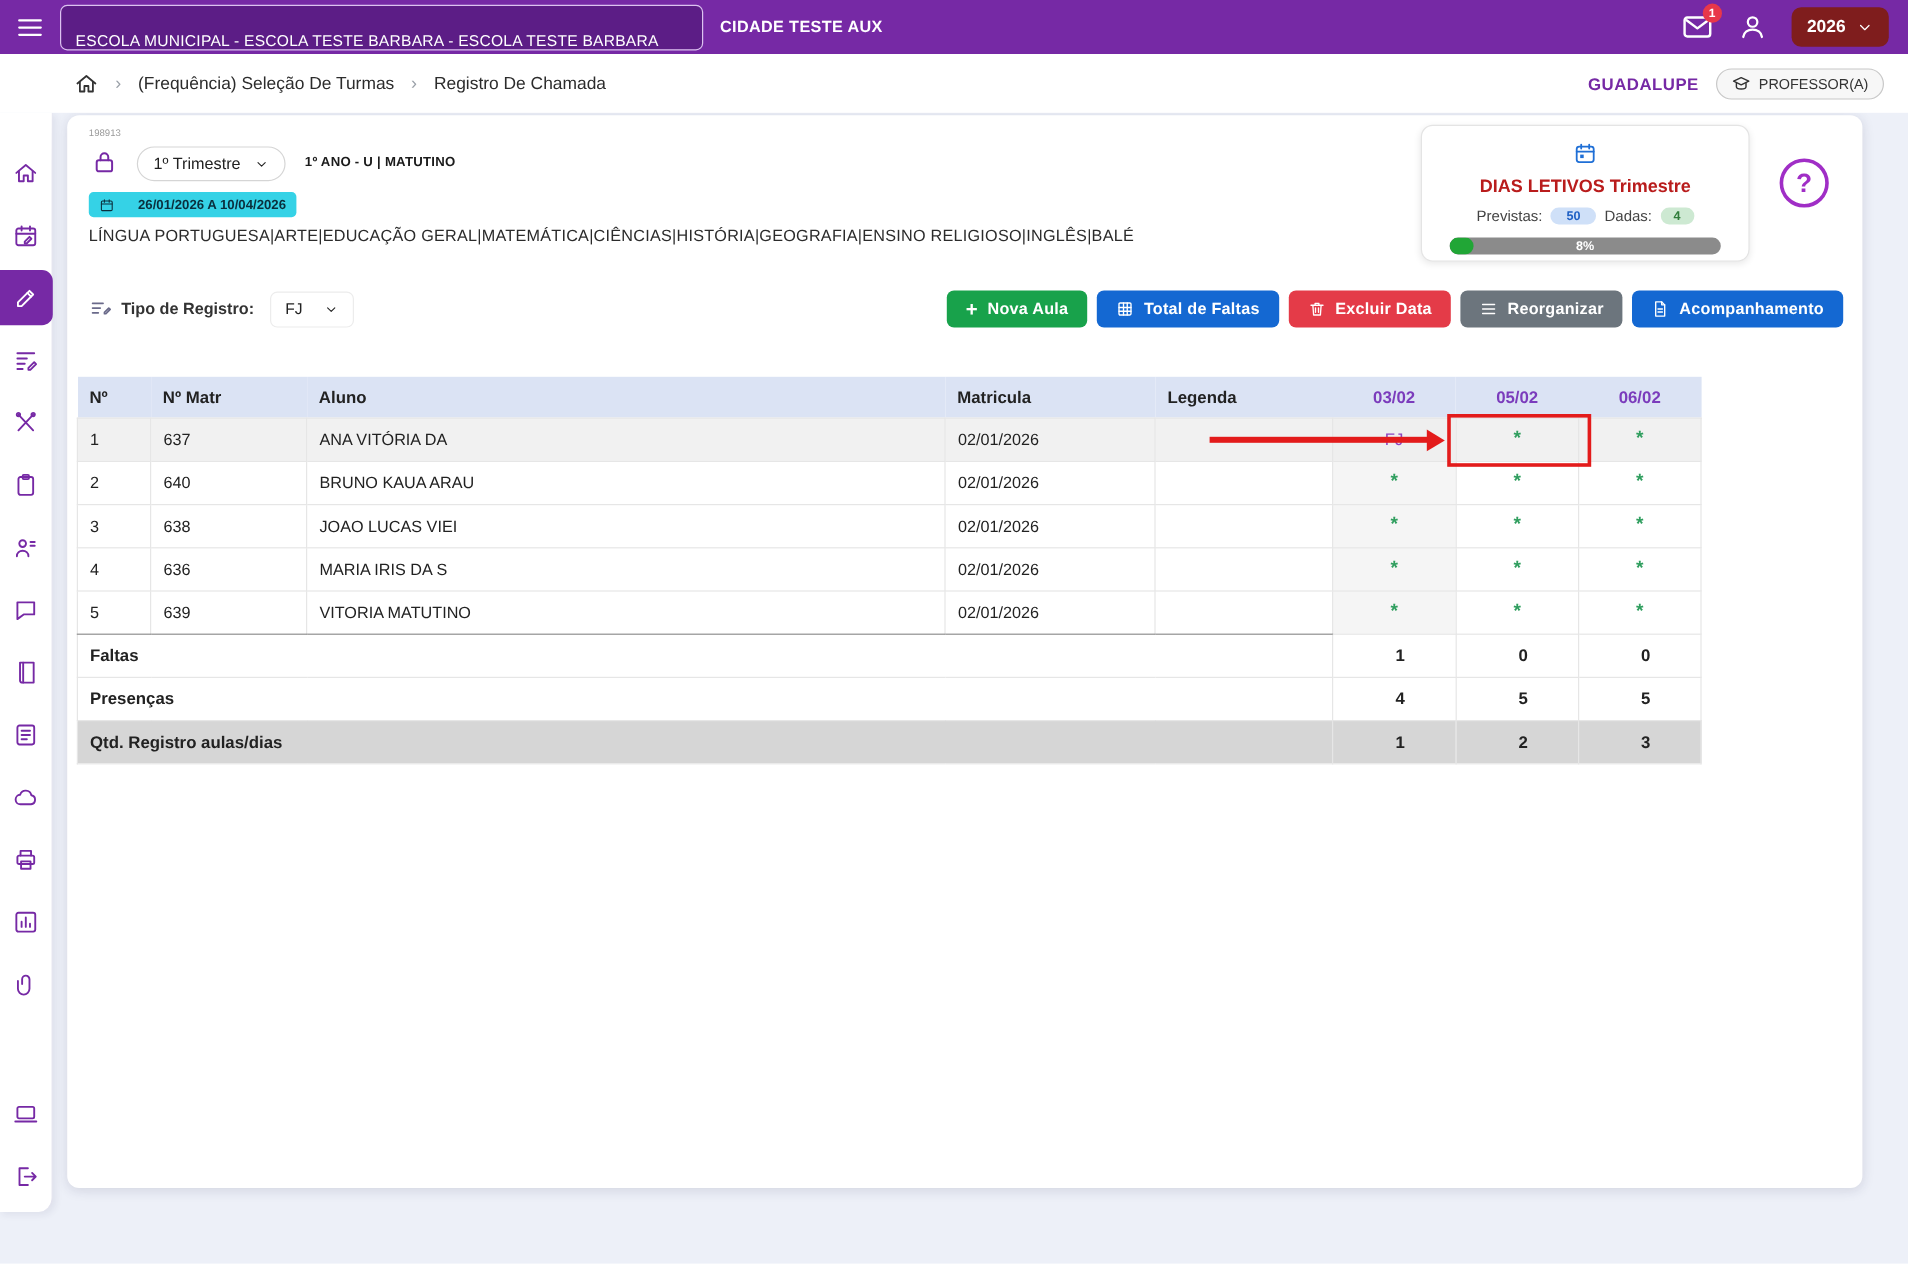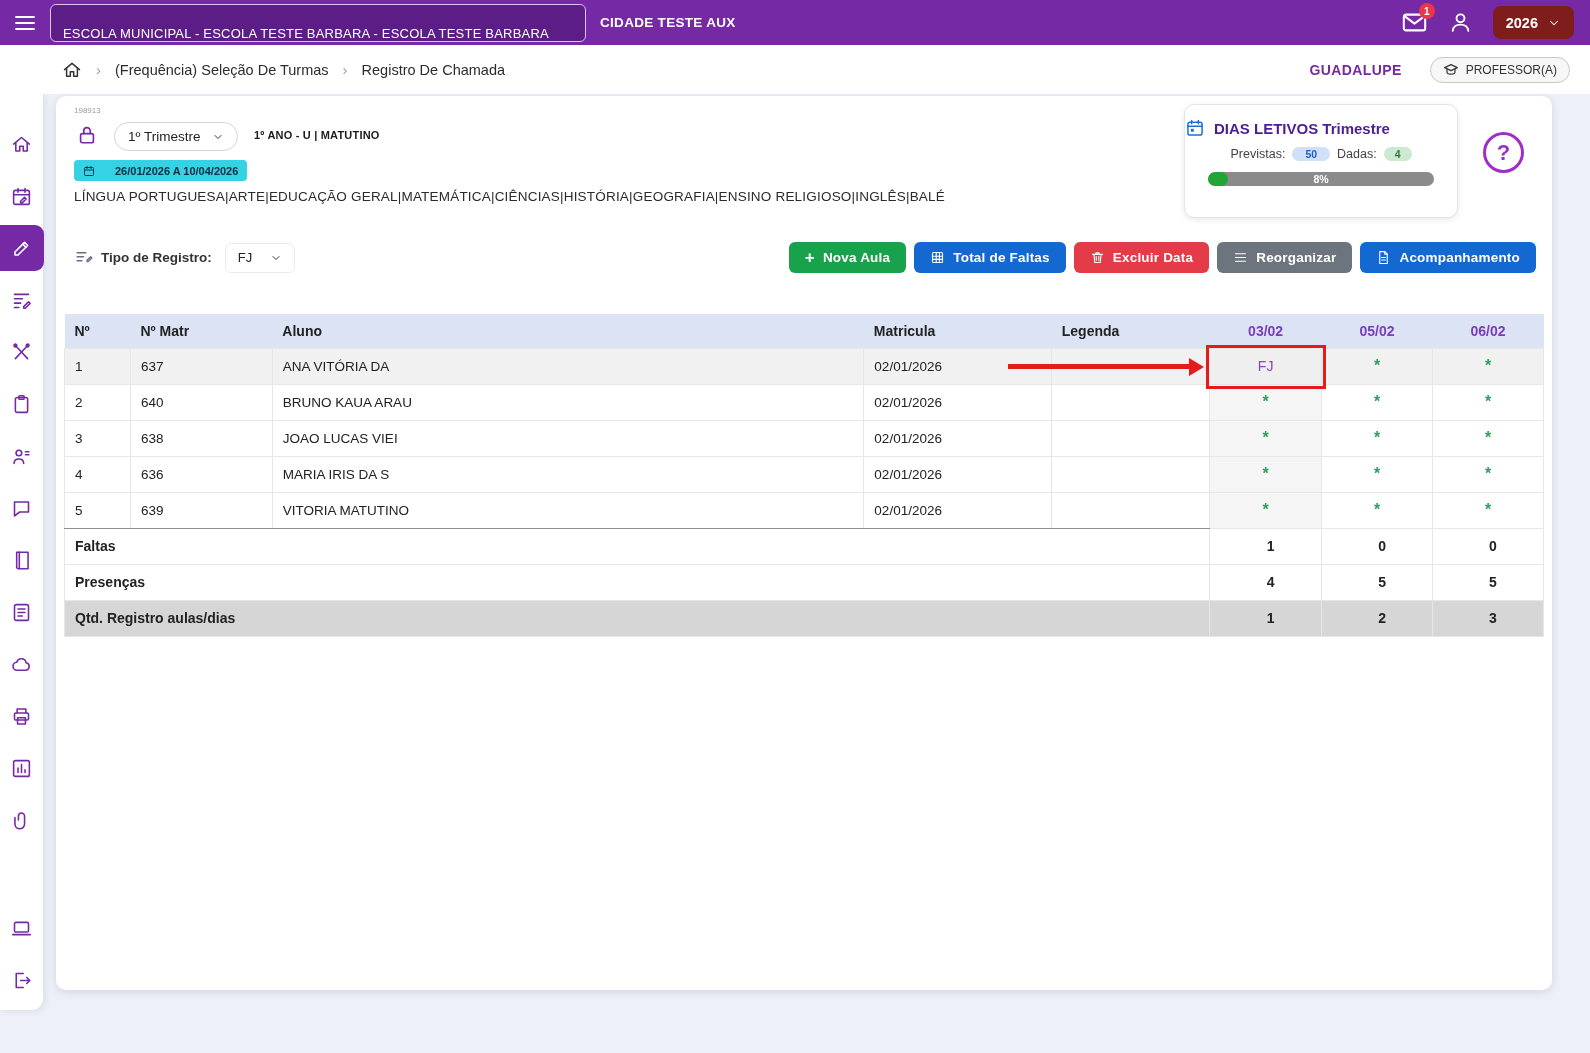--- a/index.html
+++ b/index.html
@@ -21,42 +21,42 @@
   .city{margin-left:14px;font-size:13.5px;font-weight:bold;letter-spacing:.3px;}
   .tb-right{margin-left:auto;display:flex;align-items:center;gap:20px;margin-right:16px;}
   .mail-wrap{position:relative;}
   .mail-badge{position:absolute;top:-6px;right:-7px;background:#e8374a;color:#fff;font-size:10px;font-weight:bold;width:16px;height:16px;border-radius:50%;display:flex;align-items:center;justify-content:center;}
   .year-btn{background:#7f1d1d;border-radius:8px;height:33px;padding:0 13px;display:flex;align-items:center;gap:9px;font-size:14.5px;font-weight:bold;color:#fff;}
 
   
   .breadcrumb{position:absolute;top:45px;left:0;right:0;height:49px;background:#fff;display:flex;align-items:center;padding:0 20px 0 62px;z-index:10;}
   .bc-sep{color:#9aa0a8;margin:0 14px;font-size:15px;}
   .bc-item{font-size:14.5px;color:#2c2c2c;}
-  .bc-right{margin-left:auto;display:flex;align-items:center;gap:28px;}
+  .bc-right{margin-left:auto;display:flex;align-items:center;gap:14px;}
   .bc-user{color:#7629a5;font-weight:bold;font-size:14px;letter-spacing:.4px;}
   .role-pill{border:1px solid #c8c8c8;background:#f7f7f7;border-radius:14px;height:26px;display:flex;align-items:center;gap:7px;padding:0 12px;font-size:12px;color:#333;}
 
   
   .sidebar{position:absolute;top:94px;left:0;width:44px;height:916px;background:#fff;border-right:1px solid #e2e2ee;border-radius:0 0 12px 0;box-shadow:2px 2px 6px rgba(40,40,90,.07);display:flex;flex-direction:column;align-items:center;padding-top:24px;z-index:5;}
   .s-item{width:44px;height:52px;display:flex;align-items:center;justify-content:center;color:#7629a5;cursor:pointer;}
   .s-item svg{width:21px;height:21px;}
   .s-item.active{background:#7629a5;color:#fff;border-radius:0 9px 9px 0;height:46px;margin:3px 0;}
   .s-spacer{height:56px;}
 
   
   .panel{position:absolute;left:56px;top:96px;width:1496px;height:894px;background:#fff;border-radius:10px;box-shadow:0 2px 10px rgba(40,40,80,.13);}
   .code{position:absolute;left:18px;top:10px;font-size:8px;color:#9a9a9a;}
   .lock{position:absolute;left:20px;top:28px;color:#7629a5;}
   .trim-select{position:absolute;left:58px;top:26px;height:29px;border:1px solid #d5d5d5;border-radius:15px;background:#fff;display:flex;align-items:center;gap:12px;padding:0 13px;font-size:13.5px;color:#222;cursor:pointer;}
   .class-title{position:absolute;left:198px;top:33px;font-size:11px;font-weight:bold;color:#1b1b1b;letter-spacing:.2px;}
   .period-badge{position:absolute;left:18px;top:64px;background:#35d2e6;border-radius:4px;height:21px;display:flex;align-items:center;gap:20px;padding:0 9px;font-size:11px;font-weight:bold;color:#0a2f3d;}
   .subjects{position:absolute;left:18px;top:93px;font-size:13.5px;color:#2b2b2b;letter-spacing:.2px;}
 
   .dias-box{position:absolute;left:1128px;top:8px;width:274px;height:114px;background:#fff;border:1px solid #e4e4e4;border-radius:10px;box-shadow:0 2px 6px rgba(0,0,0,.09);}
-  .dias-title{display:flex;align-items:center;justify-content:flex-start;gap:9px;margin-top:13px;font-size:15px;font-weight:bold;color:#4c1d95;}
+  .dias-title{display:flex;align-items:center;justify-content:flex-start;gap:9px;margin-top:13px;font-size:15px;font-weight:bold;color:#b91c1c;flex-direction:column;}
   .dias-title svg{color:#1f6fd6;}
   .dias-stats{display:flex;align-items:center;justify-content:center;gap:7px;margin-top:9px;font-size:12.5px;color:#444;}
   .pill-blue{background:#cfe0f8;color:#1d5fc4;font-weight:bold;font-size:10.5px;border-radius:8px;padding:1px 13px;}
   .pill-green{background:#cde9d2;color:#2f7d3a;font-weight:bold;font-size:10.5px;border-radius:8px;padding:1px 11px;}
   .progress{position:relative;width:226px;height:14px;background:#8b8b8b;border-radius:7px;margin:11px auto 0;overflow:hidden;}
   .progress-fill{position:absolute;left:0;top:0;bottom:0;width:9%;background:#21a636;border-radius:7px;}
   .progress-label{position:absolute;inset:0;display:flex;align-items:center;justify-content:center;color:#fff;font-size:10.5px;font-weight:bold;}
   .help-circle{position:absolute;left:1427px;top:36px;width:41px;height:41px;border:3px solid #a02ec6;border-radius:50%;color:#a02ec6;font-size:22px;font-weight:bold;display:flex;align-items:center;justify-content:center;cursor:pointer;}
 
   
@@ -67,21 +67,21 @@
   .btn-group{margin-left:auto;display:flex;gap:8px;}
   .btn{height:31px;border:none;border-radius:6px;color:#fff;font-family:inherit;font-size:13.5px;font-weight:bold;display:flex;align-items:center;gap:8px;padding:0 16px;cursor:pointer;letter-spacing:.2px;}
   .btn svg{width:15px;height:15px;}
   .btn-green{background:#18a24b;}
   .btn-blue{background:#1468d2;}
   .btn-red{background:#e43b48;}
   .btn-gray{background:#6c757d;}
   .plus-glyph{font-size:17px;font-weight:bold;line-height:1;}
 
   
-  table.att{position:absolute;left:8px;top:218px;width:1480px;border-collapse:collapse;font-size:13.5px;color:#222;border-radius:16px;}
+  table.att{position:absolute;left:8px;top:218px;width:1354px;border-collapse:collapse;font-size:13.5px;color:#222;border-radius:16px;}
   table.att thead th{background:#dbe3f4;height:34px;font-size:14px;font-weight:bold;text-align:left;padding-left:10px;}
   table.att thead th.datehead{text-align:center;padding-left:0;color:#7b3cbc;}
   table.att tbody td{height:36px;border:1px solid #e6e6e6;padding-left:10px;}
   table.att td.mark{text-align:center;padding:0;cursor:pointer;}
   td.mark.star{color:#2f9e5e;font-weight:bold;font-size:16px;}
   td.mark.fj{color:#8d44c0;font-size:14px;background:#efefef;}
   tr.shaded td{background:#f1f1f1;}
   td.c1{background:#f5f5f5;}
   tr.lastdata td.dk{border-bottom:1.8px solid #8f8f8f;}
   tr.foot td{height:36px;border:1px solid #e6e6e6;}

